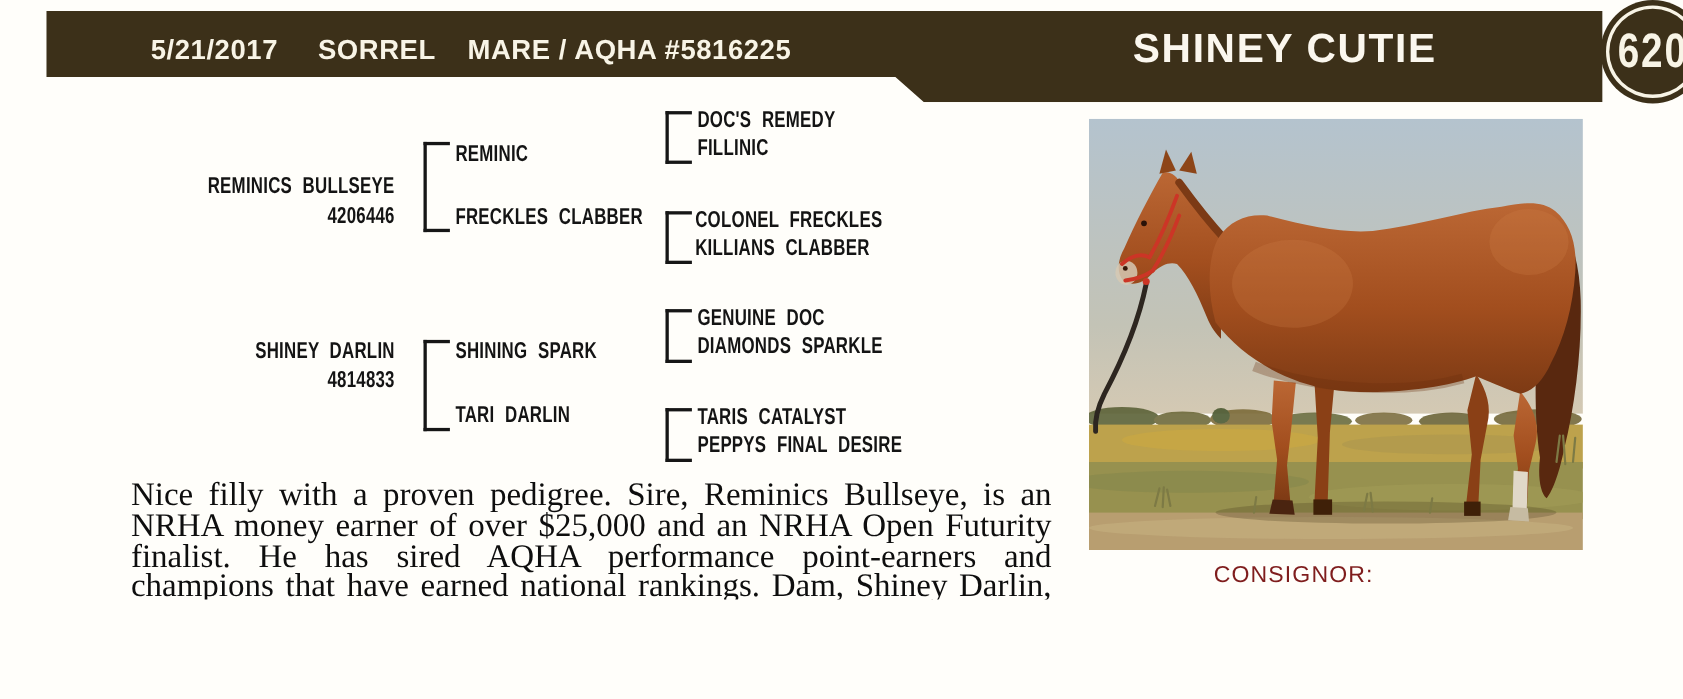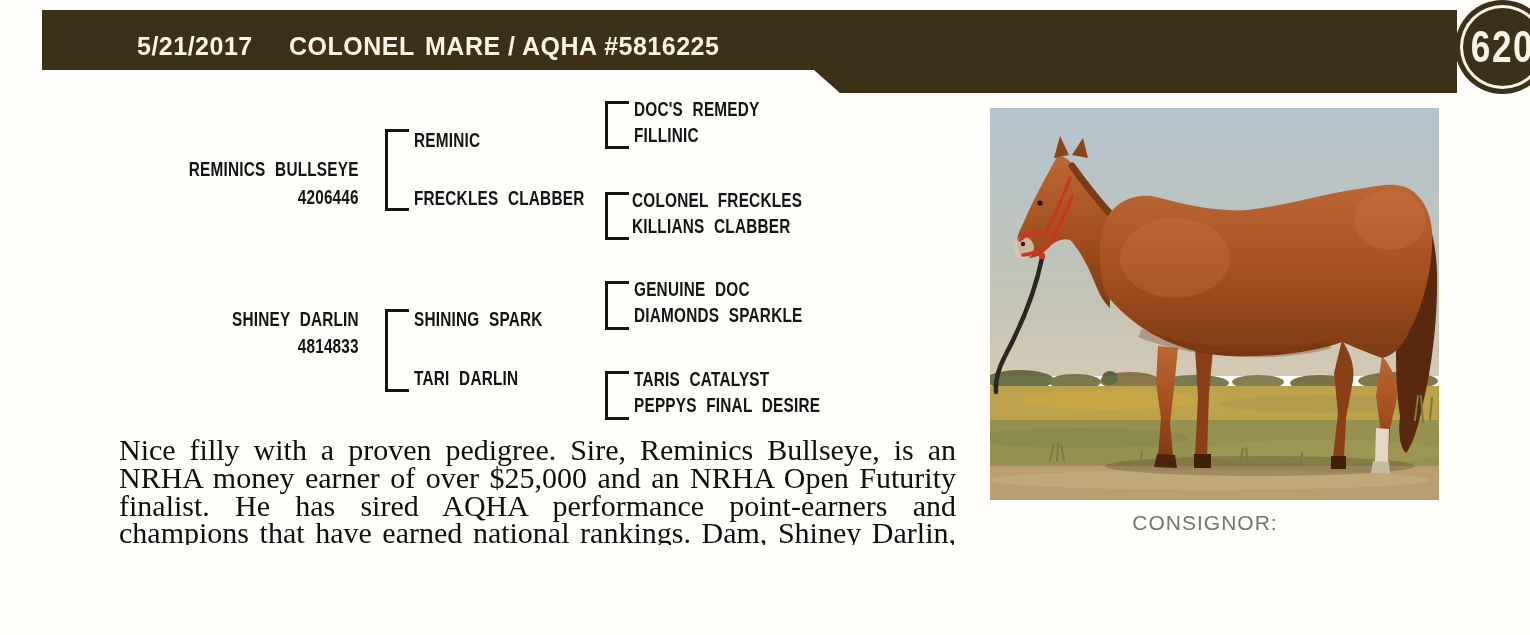--- a/index.html
+++ b/index.html
@@ -55,34 +55,35 @@
   .descr{
     position:absolute;left:107px;top:436px;width:837px;
     font-family:"Liberation Serif",serif;font-size:30px;line-height:27.8px;
     color:#0e0e0e;text-align:justify;
   }
 
   
   .photo{position:absolute;left:978px;top:108px;width:449px;height:392px;}
 
   
-  .consignor{position:absolute;left:1193px;text-align:center;transform:translateX(-50%);white-space:pre;color:#737373;}
+  .consignor{position:absolute;left:1164px;text-align:center;transform:translateX(-50%);white-space:pre;color:#7f1d1d;}
   .cons-label{top:511px;font-size:21px;letter-spacing:1px;}
   .cons-name{top:535px;font-size:25px;font-weight:700;letter-spacing:1.5px;}
   .cons-loc{top:563px;font-size:23px;letter-spacing:.3px;}
 </style>
 </head>
 <body>
 
 <div id="page">
 
   <div class="header-bar"></div>
   <div class="hdr-txt hdr-date">5/21/2017</div>
-  <div class="hdr-txt hdr-color">COLONEL</div>
+  <div class="hdr-txt hdr-color">SORREL</div>
   <div class="hdr-txt hdr-reg">MARE / AQHA #5816225</div>
+  <div class="hdr-name">SHINEY CUTIE</div>
   <div class="hip-badge">
     <div class="ring"></div>
     <div class="num">620</div>
   </div>
 
   <div class="bracket" style="left:373px;top:129px;height:76px;"></div>
   <div class="bracket" style="left:373px;top:309px;height:77px;"></div>
   <div class="bracket" style="left:593px;top:101px;height:42px;"></div>
   <div class="bracket" style="left:593px;top:192px;height:42px;"></div>
   <div class="bracket" style="left:593px;top:281px;height:43px;"></div>

